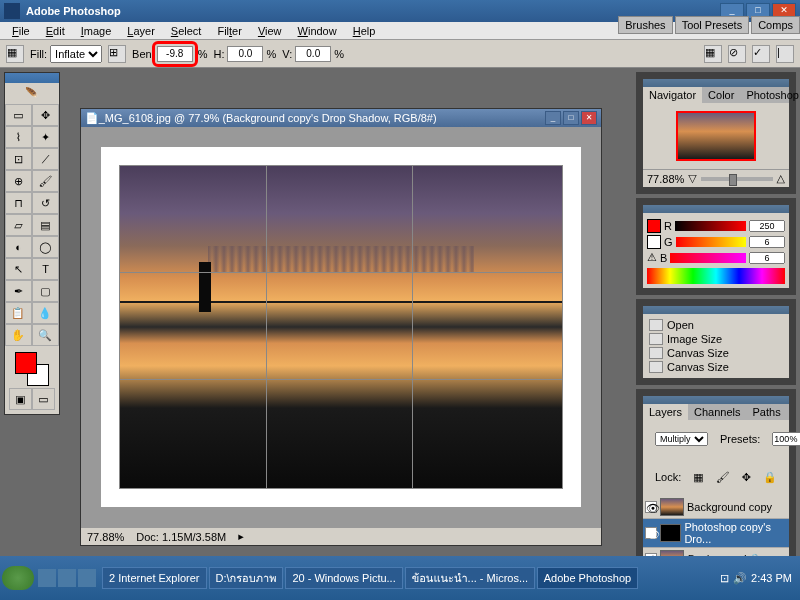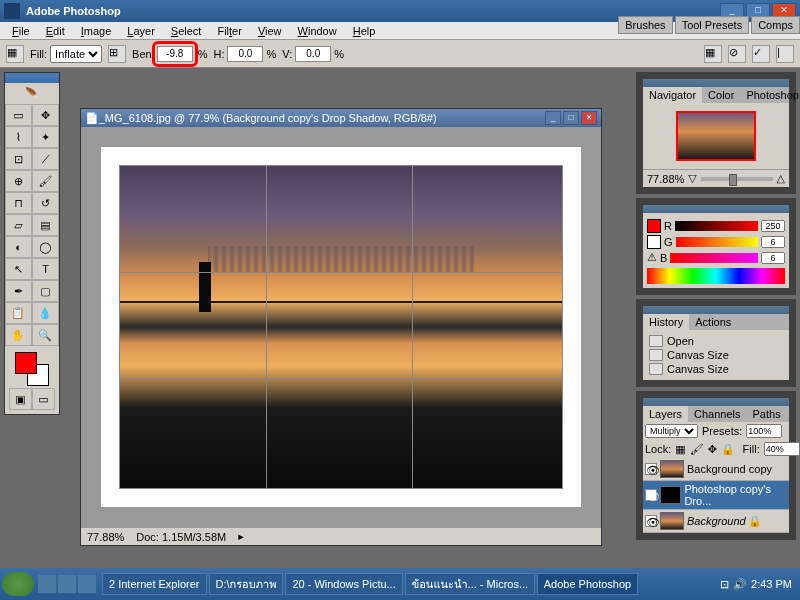--- a/index.html
+++ b/index.html
@@ -52,33 +52,33 @@
 .panel .ptabs span { padding: 2px 6px; cursor: pointer; }
 .panel .ptabs span.active { background: #d4d0c8; }
 .panel .pbody { padding: 4px; font-size: 9px; }
 .nav-thumb { width: 80px; height: 50px; margin: 4px auto; border: 2px solid red; background: linear-gradient(to bottom, #6a5a7a 0%, #d89050 40%, #1a1a1a 100%); }
 .nav-foot { display: flex; align-items: center; padding: 2px 4px; border-top: 1px solid #999; font-size: 9px; gap: 4px; }
 .slider { flex: 1; height: 4px; background: #aaa; position: relative; }
 .slider::after { content: ''; position: absolute; top: -3px; left: 40%; width: 6px; height: 10px; background: #888; border: 1px solid #555; }
 .color-row { display: flex; align-items: center; gap: 3px; margin: 2px 0; }
 .color-row .sw { width: 14px; height: 14px; border: 1px solid #000; }
 .color-row .grad { flex: 1; height: 10px; }
-.color-row input { width: 24px; height: 12px; font-size: 9px; text-align: center; }
+.color-row input { width: 36px; height: 12px; font-size: 9px; text-align: center; }
 .spectrum { height: 16px; background: linear-gradient(to right, red, yellow, lime, cyan, blue, magenta, red); margin-top: 4px; }
 .hist-row { display: flex; align-items: center; gap: 4px; padding: 1px 2px; cursor: pointer; }
 .hist-row .hicn { width: 14px; height: 12px; background: #e0e0e0; border: 1px solid #888; }
-.layer-opts { display: flex; align-items: center; gap: 4px; padding: 2px; font-size: 9px; }
+.layer-opts { display: flex; align-items: center; gap: 12px; padding: 12px; font-size: 9px; }
 .layer-opts select, .layer-opts input { font-size: 9px; height: 14px; }
 .layer-opts input { width: 36px; }
 .layer-row { display: flex; align-items: center; gap: 3px; padding: 2px; border-bottom: 1px solid #aaa; cursor: pointer; }
 .layer-row.active { background: #3a6ea5; color: white; }
 .layer-row .eye { width: 12px; height: 12px; border: 1px solid #888; background: #fff; }
 .layer-row .lthumb { width: 24px; height: 18px; background: linear-gradient(to bottom, #6a5a7a, #d89050, #1a1a1a); border: 1px solid #666; }
 .layer-row .lthumb.fx { background: #000; }
-.taskbar { position: absolute; bottom: 0; left: 0; right: 0; height: 32px; background: linear-gradient(#3a6ea5, #245a8f); display: flex; align-items: center; padding: 15px 2px; color: white; }
+.taskbar { position: absolute; bottom: 0; left: 0; right: 0; height: 44px; background: linear-gradient(#3a6ea5, #245a8f); display: flex; align-items: center; padding: 15px 2px; color: white; }
 .start { width: 32px; height: 24px; background: radial-gradient(circle, #5a9a4a, #3a7a2a); border-radius: 12px; margin-right: 4px; cursor: pointer; }
 .ql { display: flex; gap: 2px; margin-right: 6px; }
 .ql .qi { width: 18px; height: 18px; background: #4a7aa5; cursor: pointer; }
 .tasks { display: flex; gap: 2px; flex: 1; }
 .task { background: #2a5a8f; border: 1px solid #4a7ab0; height: 22px; padding: 0 6px; display: flex; align-items: center; font-size: 10px; cursor: pointer; max-width: 130px; overflow: hidden; white-space: nowrap; }
 .task.active { background: #1a4a7f; }
 .tray { display: flex; align-items: center; gap: 4px; font-size: 10px; padding: 0 6px; }
 .right-tabs { position: absolute; right: 0; top: 16px; display: flex; gap: 2px; font-size: 9px; }
 .right-tabs span { background: #c0c0c0; padding: 2px 6px; cursor: pointer; border: 1px solid #888; }
 </style>
@@ -258,28 +258,28 @@
           <span>B</span>
           <div class="grad" style="background:linear-gradient(to right,#f00,#f0f)"></div>
           <input value="6" style="">
         </div>
         <div class="spectrum"></div>
       </div>
     </div>
 
     <div class="panel">
       <div class="phead"></div>
-      <div class="ptabs">
-        <span class="active">History</span>
-        <span>Actions</span>
-      </div>
       <div class="pbody">
         <div class="hist-row">
             <div class="hicn"></div>
             <span>Open</span>
+          </div>
+        <div class="hist-row">
+            <div class="hicn"></div>
+            <span>Image Size</span>
           </div>
         <div class="hist-row">
             <div class="hicn"></div>
             <span>Canvas Size</span>
           </div>
         <div class="hist-row">
             <div class="hicn"></div>
             <span>Canvas Size</span>
           </div>
       </div>

